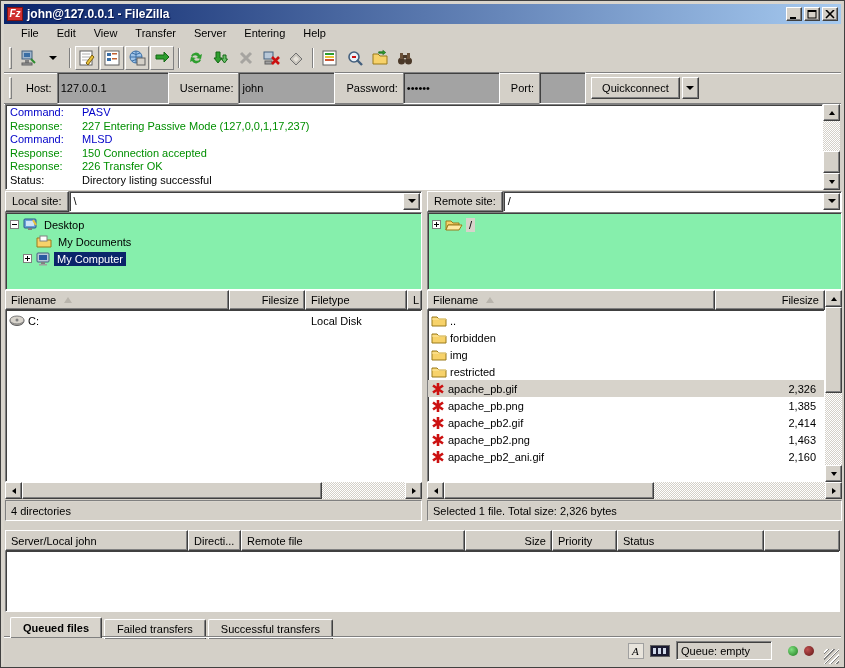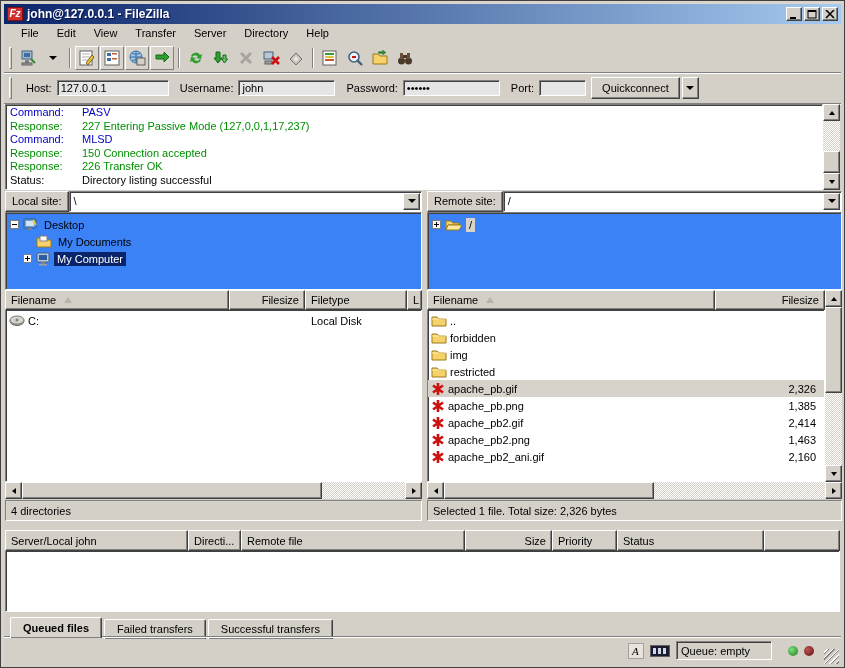--- a/index.html
+++ b/index.html
@@ -31,21 +31,21 @@
   .tbtn { width:24px; height:24px; display:flex; align-items:center; justify-content:center; }
   .tbtn.toggled { border:1px solid; border-color:#fff #808080 #808080 #fff; background:#d9d5cd; }
   .tbtn.disabled { opacity:.45; filter:grayscale(1); }
   .tsep { width:2px; height:20px; border-left:1px solid #808080; border-right:1px solid #fff; margin:0 3px; }
   .drop-arrow { width:0; height:0; border-left:4px solid transparent; border-right:4px solid transparent; border-top:4px solid #000; }
 
   
   .quickbar { height:31px; flex:0 0 31px; display:flex; align-items:center; gap:5px; padding-left:2px;
               border-bottom:1px solid #808080; box-shadow:0 1px 0 #fff; }
   .quickbar label { margin-left:6px; }
-  .field { height:16px; background:#e5e5e5; border:1px solid; border-color:#808080 #fff #fff #808080;
+  .field { height:32px; background:#a3a3a3; border:1px solid; border-color:#808080 #fff #fff #808080;
            box-shadow:inset 1px 1px 0 #404040; font-family:"Liberation Sans",sans-serif; font-size:11px; padding:0 3px; }
   .btn { height:22px; background:#d4d0c8; border:1px solid; border-color:#fff #404040 #404040 #fff;
          box-shadow:inset -1px -1px 0 #808080; padding:0 10px; font-size:11px; }
   .dropbtn { width:17px; height:22px; background:#d4d0c8; border:1px solid; border-color:#fff #404040 #404040 #fff;
              box-shadow:inset -1px -1px 0 #808080; display:flex; align-items:center; justify-content:center; }
 
   
   .logwrap { height:86px; flex:0 0 86px; display:flex; margin:0 1px; }
   .logarea { flex:1; background:#fff; border:1px solid; border-color:#808080 #fff #fff #808080;
              box-shadow:inset 1px 1px 0 #404040; overflow:hidden; padding:1px 0 0 4px; }
@@ -80,21 +80,21 @@
   .pane.right { width:415px; flex:0 0 415px; }
 
   .sitebar { height:22px; flex:0 0 22px; display:flex; align-items:center; }
   .sitelabel { background:#d4d0c8; border:1px solid; border-color:#fff #404040 #404040 #fff; box-shadow:inset -1px -1px 0 #808080;
                height:21px; display:flex; align-items:center; padding:0 6px; }
   .sitecombo { flex:1; height:21px; background:#fff; border:1px solid; border-color:#808080 #fff #fff #808080;
                box-shadow:inset 1px 1px 0 #404040; display:flex; align-items:center; padding-left:4px; }
   .combodrop { width:17px; height:17px; margin:1px; background:#d4d0c8; border:1px solid; border-color:#fff #404040 #404040 #fff;
                box-shadow:inset -1px -1px 0 #808080; display:flex; align-items:center; justify-content:center; margin-left:auto; }
 
-  .tree { height:78px; flex:0 0 78px; background:#3b82f6; border:1px solid; border-color:#808080 #fff #fff #808080;
+  .tree { height:78px; flex:0 0 78px; background:#86efac; border:1px solid; border-color:#808080 #fff #fff #808080;
           box-shadow:inset 1px 1px 0 #404040; padding:3px 0 0 4px; overflow:hidden; }
   .tree-row { display:flex; align-items:center; height:17px; white-space:nowrap; }
   .expander { width:9px; height:9px; background:#fff; border:1px solid #808080; position:relative; flex:0 0 9px; margin-right:4px; }
   .expander::before { content:""; position:absolute; left:1px; right:1px; top:3px; height:1px; background:#000; }
   .expander.plus::after { content:""; position:absolute; top:1px; bottom:1px; left:3px; width:1px; background:#000; }
   .tree-label { padding:1px 3px; }
   .tree-label.selected { background:#0a246a; color:#fff; }
   .tree-label.inactive-sel { background:#d7d3cb; }
   .indent { width:13px; flex:0 0 13px; }
   .ticon { margin-right:3px; flex:0 0 auto; display:flex; }
@@ -169,21 +169,21 @@
         </svg>
     </div>
   </div>
 
   <div class="menubar">
     <span class="menu-item">File</span>
     <span class="menu-item">Edit</span>
     <span class="menu-item">View</span>
     <span class="menu-item">Transfer</span>
     <span class="menu-item">Server</span>
-    <span class="menu-item">Directory</span>
+    <span class="menu-item">Entering</span>
     <span class="menu-item">Help</span>
   </div>
 
   <div class="toolbar">
     <div class="grip"></div>
     <div class="tbtn">
       <svg width="18" height="18">
         <rect x="3" y="2" width="10" height="8" fill="#9fb6cd" stroke="#44607e"></rect>
         <rect x="5" y="4" width="6" height="4" fill="#3a6ea5"></rect>
         <rect x="6" y="11" width="4" height="3" fill="#808080"></rect>

